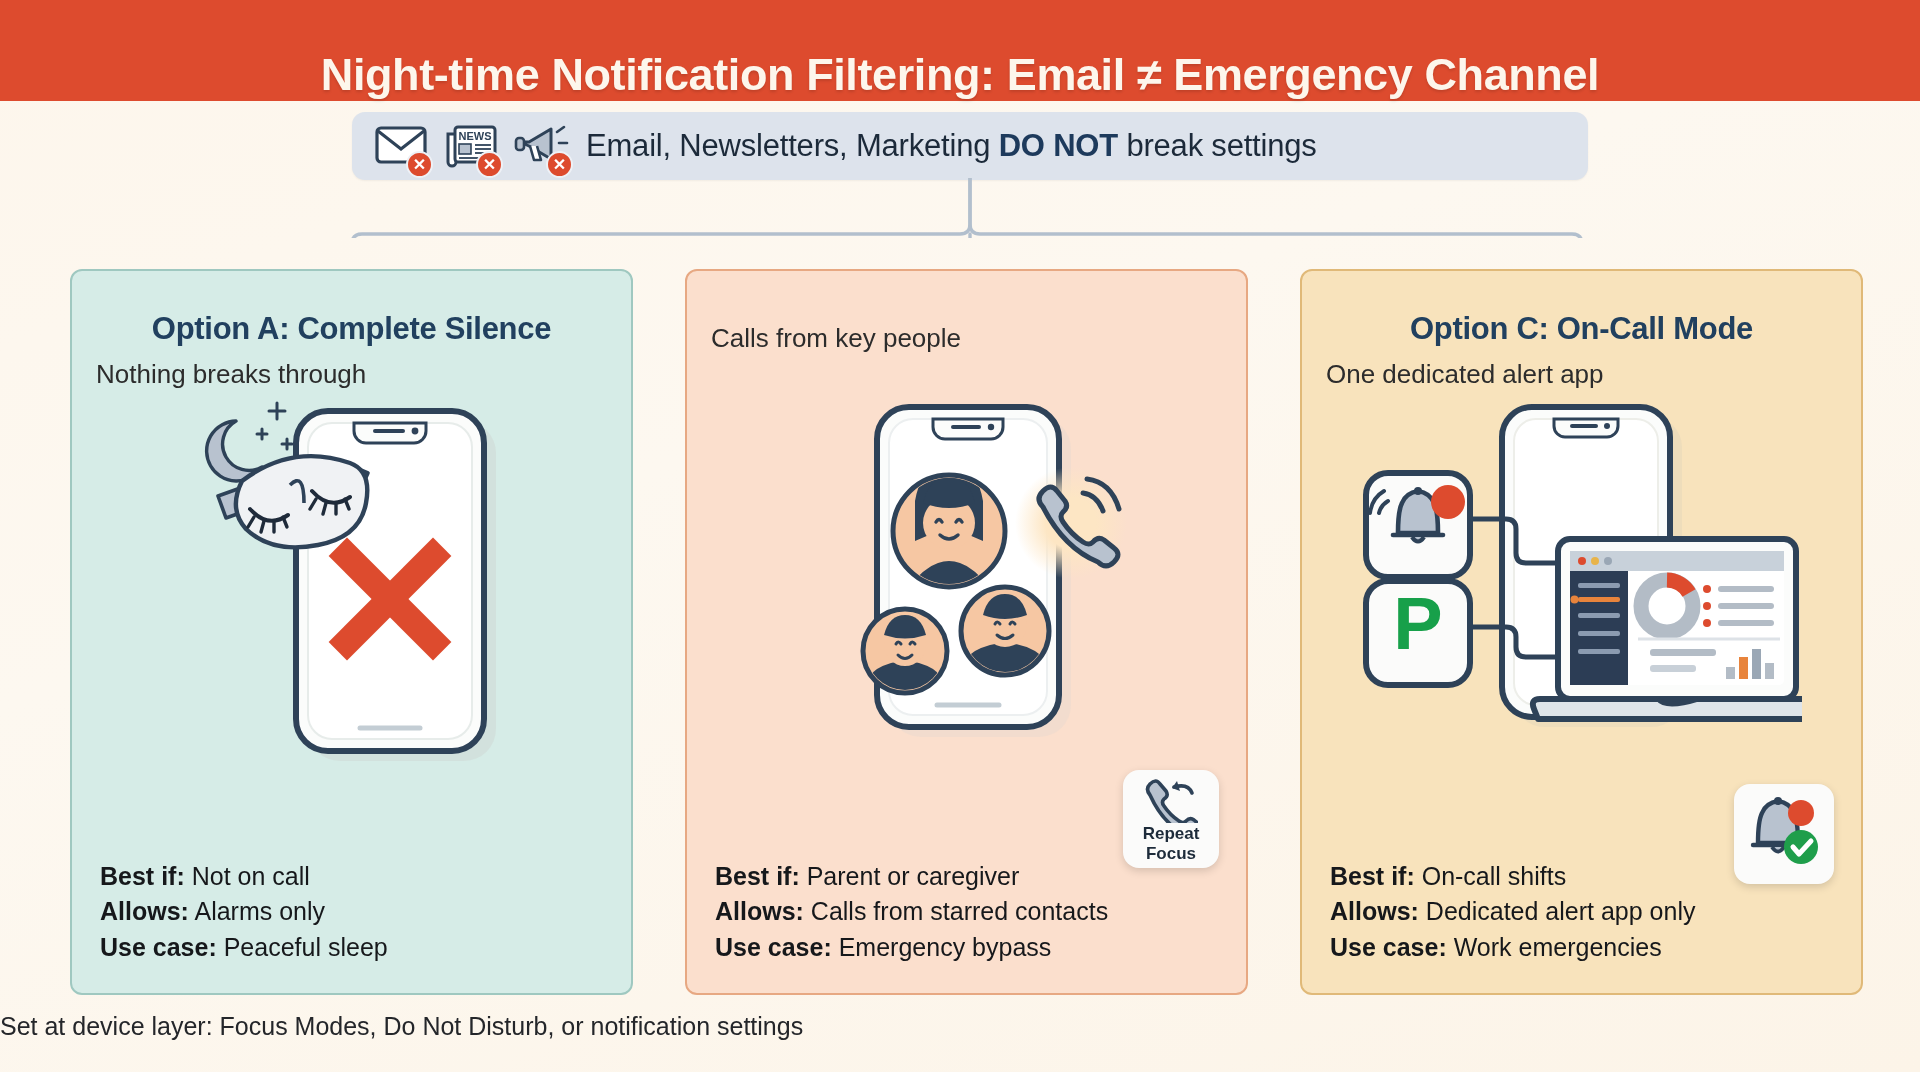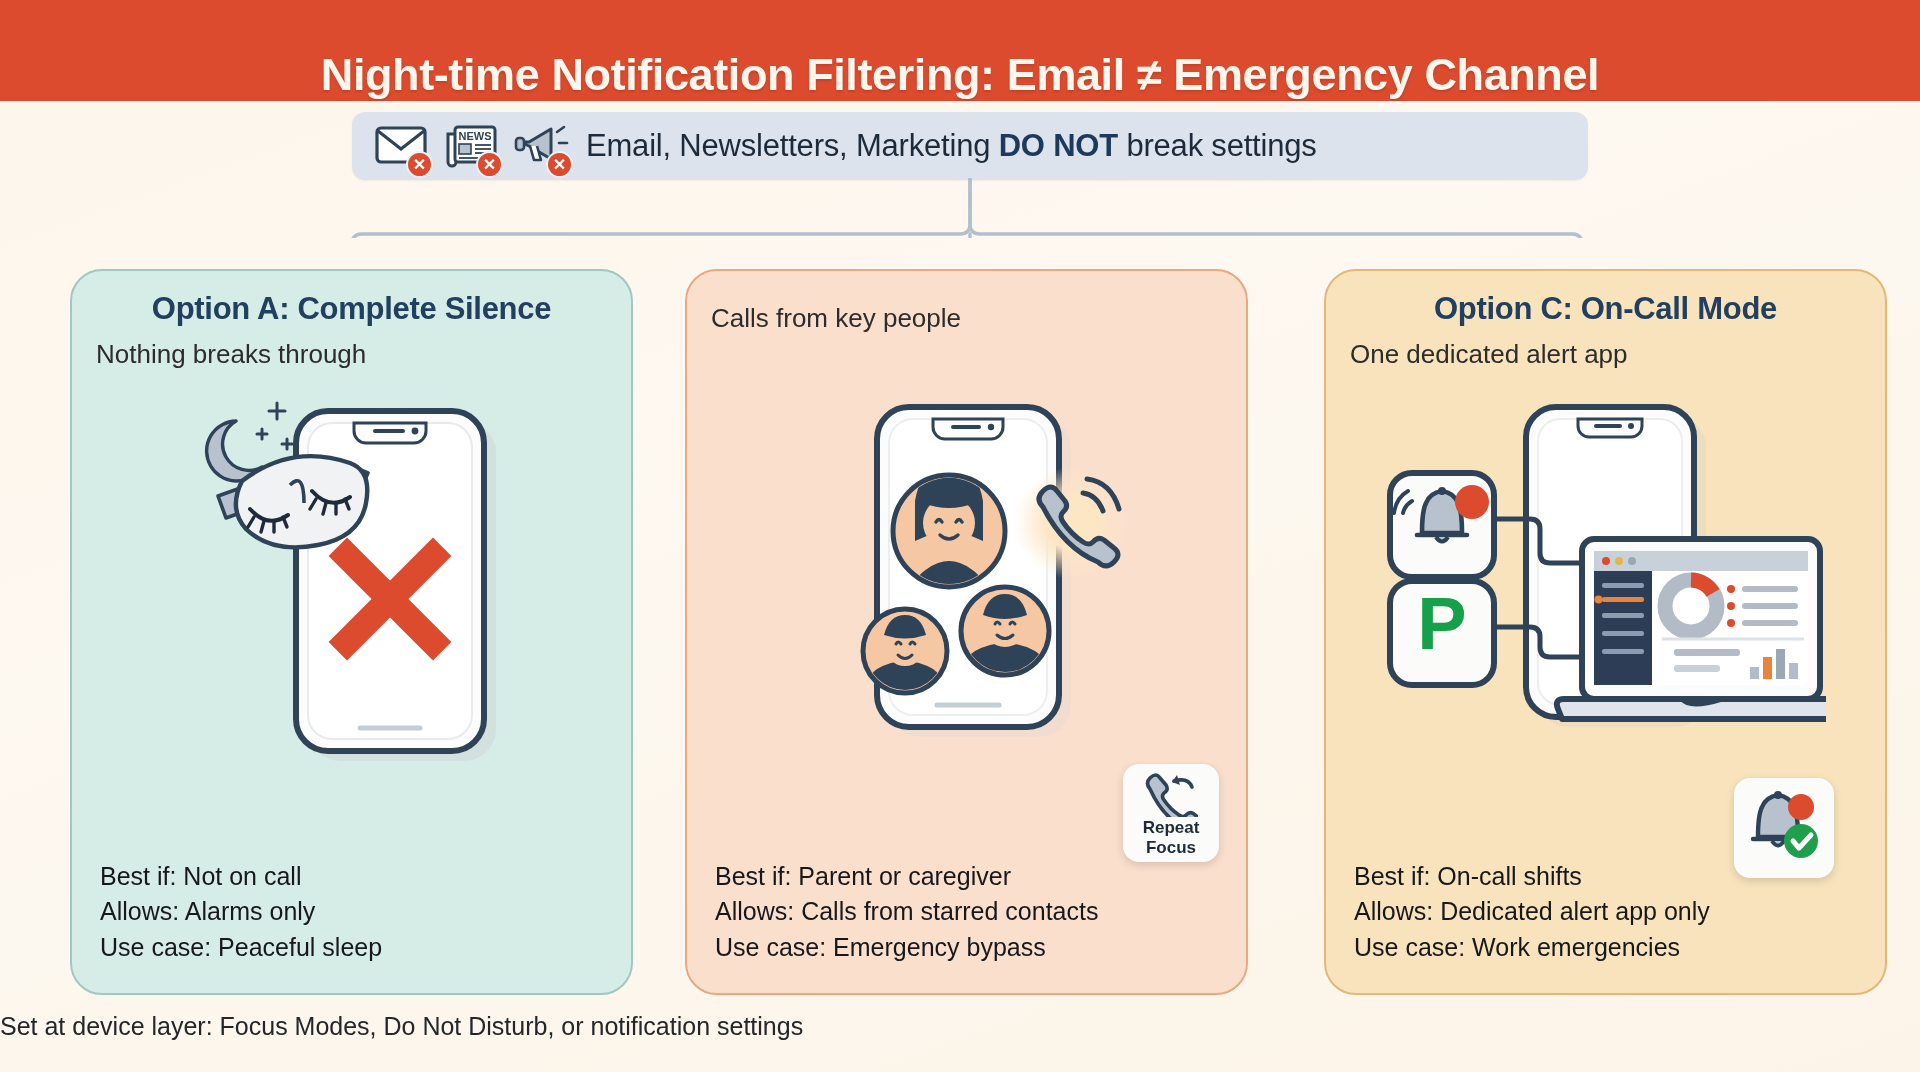--- a/index.html
+++ b/index.html
@@ -41,40 +41,40 @@
   }
   .banner-text { font-size: 31px; color: #1c2a3a; letter-spacing: -0.2px; white-space: nowrap; }
   .banner-text b { color: #1d3a5c; font-weight: bold; }
 
   
   .connectors { position: absolute; left: 0; top: 178px; width: 1920px; height: 60px; }
 
   
   .card {
     position: absolute; top: 269px; width: 563px; height: 726px;
-    border-radius: 32px; border: 2px solid; padding: 20px 24px 0;
+    border-radius: 12px; border: 2px solid; padding: 40px 24px 0;
   }
   #card-a { left: 70px;  background: #d6ece7; border-color: #9fc8c0; }
   #card-b { left: 685px; background: #fbdfcd; border-color: #e7a882; }
-  #card-c { left: 1300px; background: #f8e3bc; border-color: #e0b978; margin-left: 24px; }
+  #card-c { left: 1300px; background: #f8e3bc; border-color: #e0b978; }
 
   .card-title { text-align: center; font-size: 31px; font-weight: bold; color: #21405f; letter-spacing: -0.3px; }
   .card-sub { text-align: left; font-size: 26px; color: #2c2c2c; margin-top: 12px; }
 
   .art { position: absolute; left: 0; right: 0; top: 110px; height: 400px; }
   .art svg { display: block; margin: 0 auto; }
 
   .facts { position: absolute; left: 28px; bottom: 28px; font-size: 25px; color: #16181b; line-height: 1.42; }
   .facts .row { white-space: nowrap; }
-  .facts .k { font-weight: normal; }
+  .facts .k { font-weight: bold; }
 
   .chip {
     position: absolute; background: #fbfbfa; border-radius: 16px;
     box-shadow: 0 3px 9px rgba(0,0,0,.15);
-    display: flex; flex-direction: column; align-items: center; justify-content: center;
+    display: flex; flex-direction: column; align-items: center; justify-content: center; margin-top: 6px;
   }
   #chip-repeat { left: 1123px; top: 764px; width: 96px; height: 98px; padding-top: 4px; }
   #chip-repeat .chip-label { font-size: 17px; font-weight: bold; color: #1d2b3a; line-height: 1.05; text-align: center; margin-top: 2px; }
   #chip-bell { left: 1734px; top: 778px; width: 100px; height: 100px; }
 
   
   .footer {
     position: absolute; left: 0; top: 1012px; width: 1920px;
     font-size: 25px; color: #24262a;
   }

